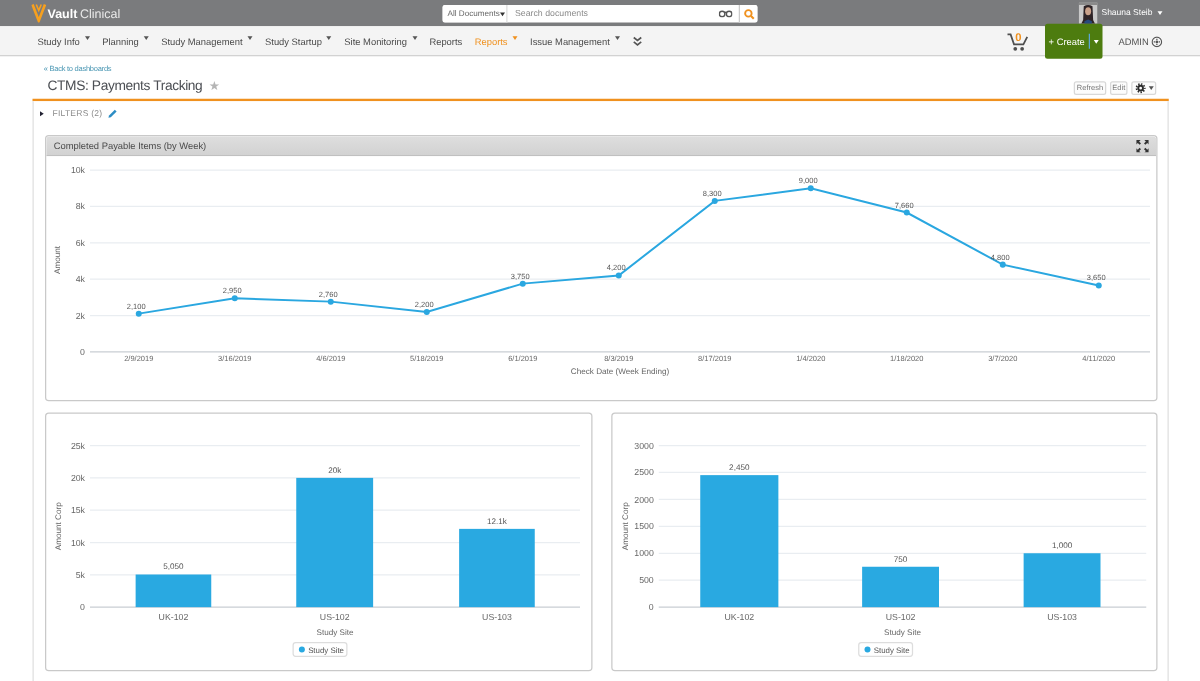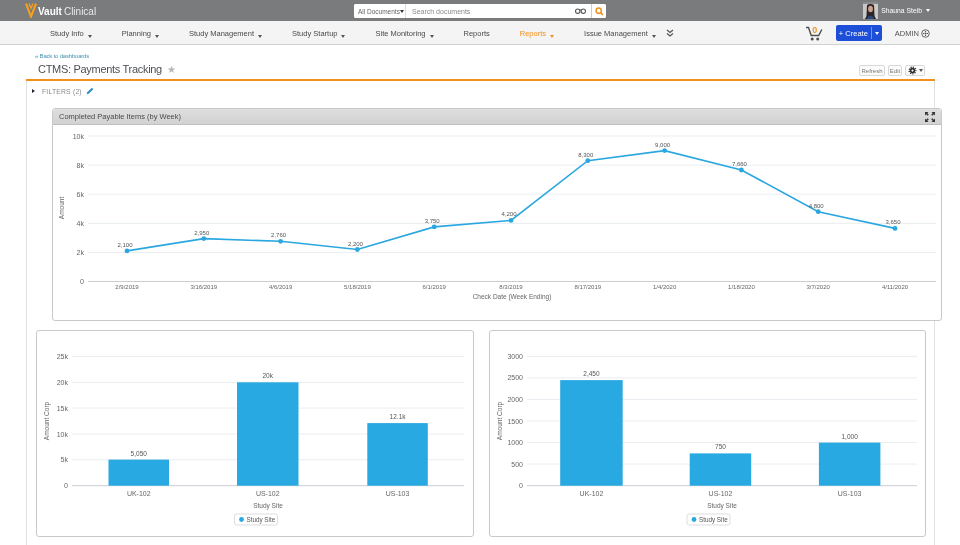--- a/index.html
+++ b/index.html
@@ -17,49 +17,49 @@
 .sinput { flex:1; font-size:7px; color:#8a8a8a; display:flex; align-items:center; padding-left:6px; position:relative; }
 .binoc { position:absolute; right:5px; top:3px; }
 .sbtn { width:15px; border-left:1px solid #ccc; display:flex; align-items:center; justify-content:center; background:#fff; }
 .user { position:absolute; right:30px; top:2px; display:flex; align-items:center; }
 .uname { color:#fff; font-size:6.8px; margin-left:3px; }
 .user .car { margin-left:4px; }
 
 
 .navbar { position:absolute; left:0; top:21px; width:960px; height:24px; background:#f4f4f4; border-bottom:1px solid #d2d2d2; }
 .navitems { position:absolute; left:30px; top:0; height:24px; display:flex; align-items:center; font-size:7.5px; color:#4a4a4a; }
-.navitems .it { display:flex; align-items:flex-end; margin-right:10px; white-space:nowrap;margin-left:20px; }
+.navitems .it { display:flex; align-items:flex-start; margin-right:10px; white-space:nowrap; }
 .navitems .it .car { margin-left:4px; }
 .navitems .rep { color:#f0911e; }
 .car { width:0; height:0; border-left:2.5px solid transparent; border-right:2.5px solid transparent; border-top:3px solid #555; display:inline-block; }
 .car.or { border-top-color:#f0911e; }
 .car.wh { border-top-color:#fff; }
 .navright { position:absolute; right:30px; top:0; height:24px; display:flex; align-items:center; }
 .admin { font-size:7.5px; color:#555; letter-spacing:0; display:flex; align-items:flex-start; }
-.createbtn { height:16px; background:#1d4ed8; border-radius:2px; color:#fff; display:flex; align-items:center; font-size:7.5px; margin:0 13px 0 12px; }
+.createbtn { height:28px; background:#4d7c0f; border-radius:2px; color:#fff; display:flex; align-items:center; font-size:7.5px; margin:0 13px 0 12px; }
 .createbtn .main { padding:0 3px; display:flex; align-items:center; }
 .createbtn .split { border-left:1px solid #5aa5d4; padding:0 3px; height:12px; display:flex; align-items:center; }
 
 
 .crumb { position:absolute; left:35px; top:53px; font-size:6px; color:#4795b2; letter-spacing:-0.2px; }
 .ptitle { position:absolute; left:38px; top:63px; font-size:11px; color:#4c4f54; letter-spacing:-0.3px; }
 .star { color:#b5b5b5; font-size:10px; margin-left:5px; }
 .headbtns { position:absolute; right:35px; top:65px; display:flex; }
 .hb { height:11px; border:1px solid #d8d8d8; border-radius:2px; background:#fcfcfc; color:#777; font-size:6px; display:flex; align-items:center; padding:0 1px; margin-left:3px; justify-content:center; }
 .orangeline { position:absolute; left:26px; top:78.5px; width:909px; height:2.5px; background:#f0911e; }
 
 .container { position:absolute; left:26px; top:81px; width:909px; height:464px; border-left:1px solid #e0e0e0; border-right:1px solid #e0e0e0; background:#fff; }
 .filters { position:absolute; left:5px; top:6px; font-size:6.8px; color:#8a8a8a; letter-spacing:0.2px; display:flex; align-items:center; }
 .ftri { width:0; height:0; border-top:2.5px solid transparent; border-bottom:2.5px solid transparent; border-left:3.5px solid #223; margin-right:7px; }
 
 
 .panel { position:absolute; background:#fff; border:1px solid #c9c9c9; border-radius:3px; }
 .phead { height:16px; background:linear-gradient(#dedede,#d2d2d2); border-bottom:1px solid #c0c0c0; border-radius:3px 3px 0 0; display:flex; align-items:center; font-size:7.5px; color:#4a4a4a; padding:0 6px; position:relative; }
 .expand { position:absolute; right:6px; top:3px; }
-#p1 { left:9px; top:27px; width:890px; height:213px;margin-left:16px; }
+#p1 { left:9px; top:27px; width:890px; height:213px; }
 #p2 { left:9px; top:249px; width:438px; height:207px; }
 #p3 { left:462px; top:249px; width:437px; height:207px; }
 .psvg { position:absolute; left:0; top:16px; }
 text { font-family:"Liberation Sans", sans-serif; }
 </style>
 </head>
 <body>
 <div id="page">
 
   <div class="topbar">

